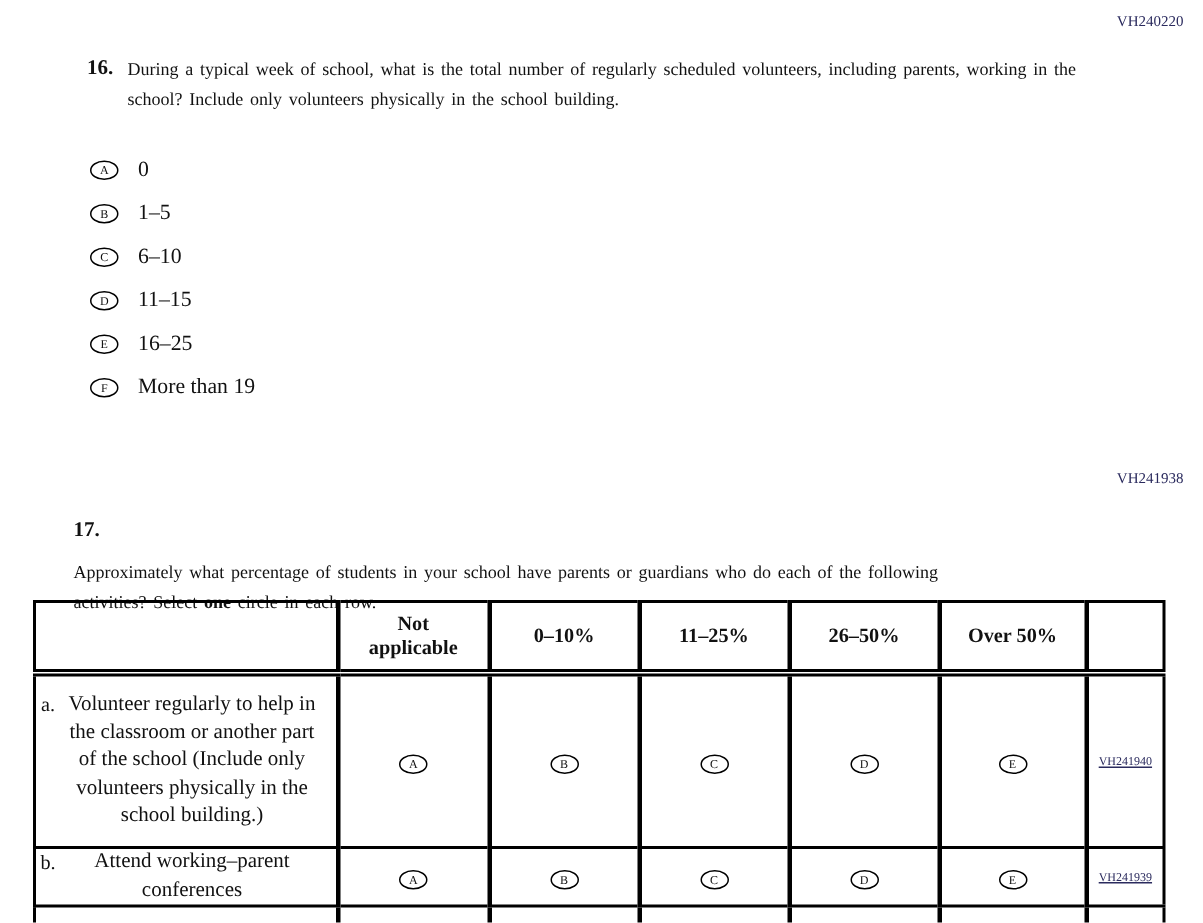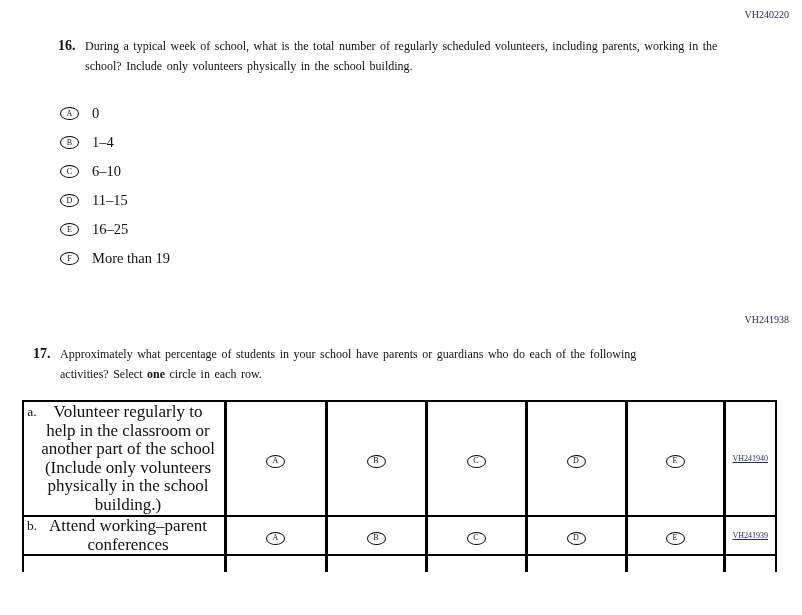--- a/index.html
+++ b/index.html
@@ -33,21 +33,21 @@
     flex: 0 0 27px;
     line-height: 20px;
   }
   .question .qtext {
     font-size: 12px;
     line-height: 20px;
     word-spacing: 1.5px;
   }
   #q16 { top: 36px; left: 30px; margin-left: 28px; }
   #q16 .qtext { width: 650px; }
-  #q17 { top: 344px; left: 33px; }
+  #q17 { top: 344px; left: 49px; flex-direction: column; }
   #q17 .qtext { width: 620px; }
   .bold-inline { font-weight: bold; }
 
   .options {
     position: absolute;
     top: 99px; left: 60px;
     display: flex;
     flex-direction: column;
   }
   .option-row {
@@ -106,21 +106,21 @@
     vertical-align: middle;
     padding: 2px 2px 2px 4px;
   }
   .label-wrap { display: flex; align-items: flex-start; }
   .row-marker {
     font-size: 13.5px;
     width: 16px; flex: 0 0 16px;
     line-height: 18.5px;
   }
   .row-text {
-    font-size: 17px;
+    font-size: 14px;
     line-height: 18.5px;
     width: 176px;
   }
   td.code-cell {
     font-size: 8px;
     color: #2b2b5e;
     text-align: left;
     padding-left: 2px;
     vertical-align: middle;
     text-decoration: underline;
@@ -136,21 +136,21 @@
   <div class="qtext">During a typical week of school, what is the total number of regularly scheduled volunteers, including parents, working in the school? Include only volunteers physically in the school building.</div>
 </div>
 
 <div class="options">
   <div class="option-row">
     <span class="bubble">A</span>
     <span class="opt-label">0</span>
   </div>
   <div class="option-row">
     <span class="bubble">B</span>
-    <span class="opt-label">1–4</span>
+    <span class="opt-label">1–5</span>
   </div>
   <div class="option-row">
     <span class="bubble">C</span>
     <span class="opt-label">6–10</span>
   </div>
   <div class="option-row">
     <span class="bubble">D</span>
     <span class="opt-label">11–15</span>
   </div>
   <div class="option-row">
@@ -174,20 +174,29 @@
   <colgroup>
     <col style="width:202px">
       <col style="width:101px">
       <col style="width:100px">
     <col style="width:100px">
       <col style="width:100px">
       <col style="width:98px">
       <col style="width:52px">
   </colgroup>
   <tbody>
+      <tr>
+    <th></th>
+    <th>Not applicable</th>
+    <th>0–10%</th>
+    <th>11–25%</th>
+    <th>26–50%</th>
+    <th>Over 50%</th>
+    <th></th>
+  </tr>
   <tr class="row-a">
     <td class="row-label">
       <div class="label-wrap">
         <span class="row-marker">a.</span>
         <span class="row-text">Volunteer regularly to help in the classroom or another part of the school (Include only volunteers physically in the school building.)</span>
       </div>
     </td>
     <td><span class="bubble">A</span></td>
     <td><span class="bubble">B</span></td>
     <td><span class="bubble">C</span></td>

